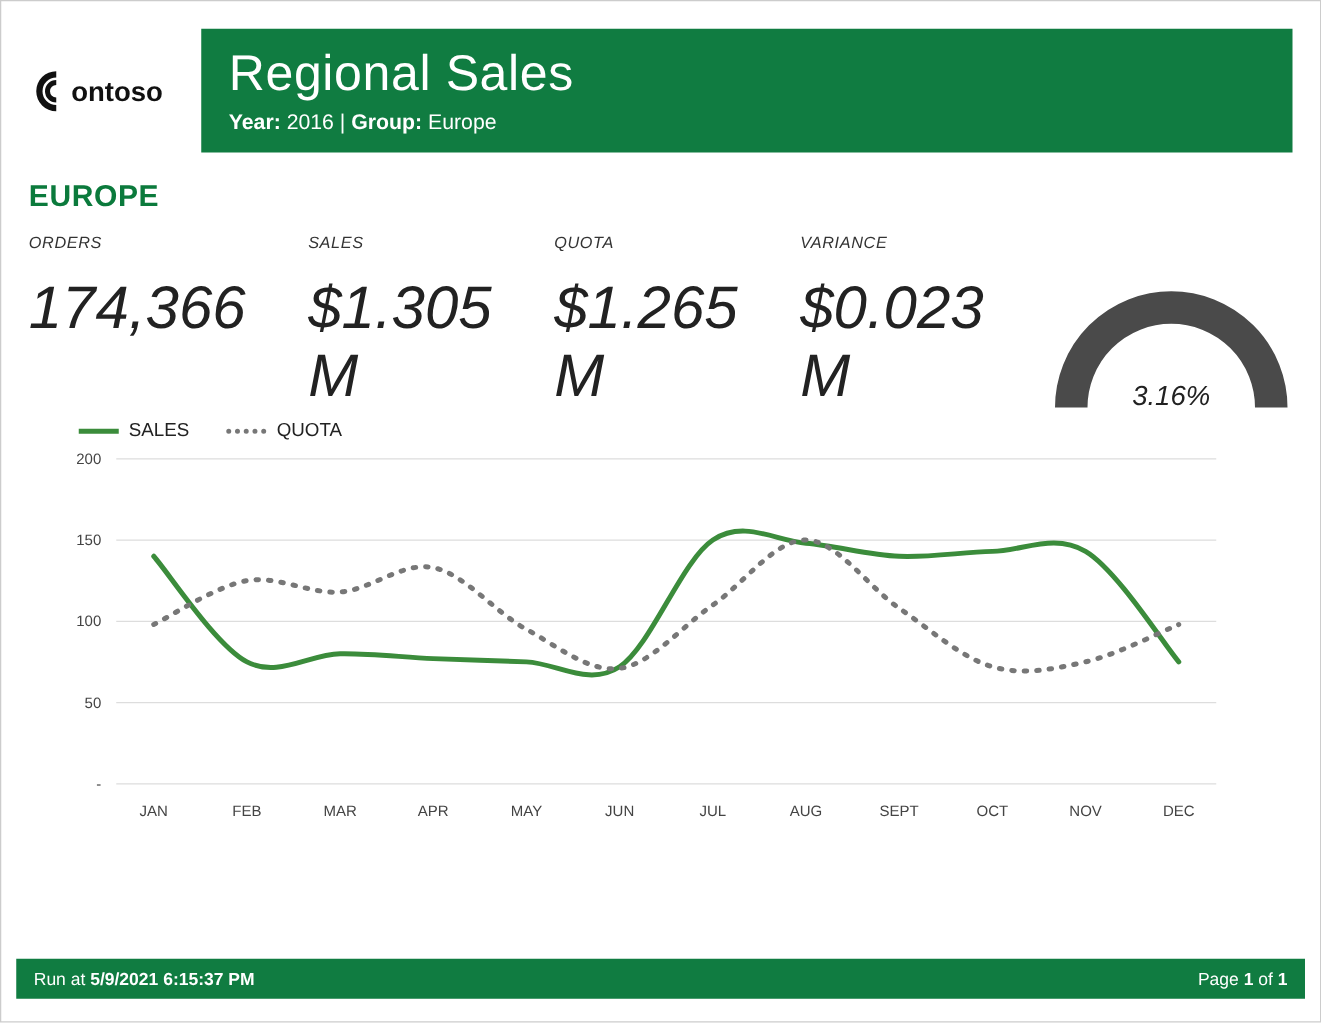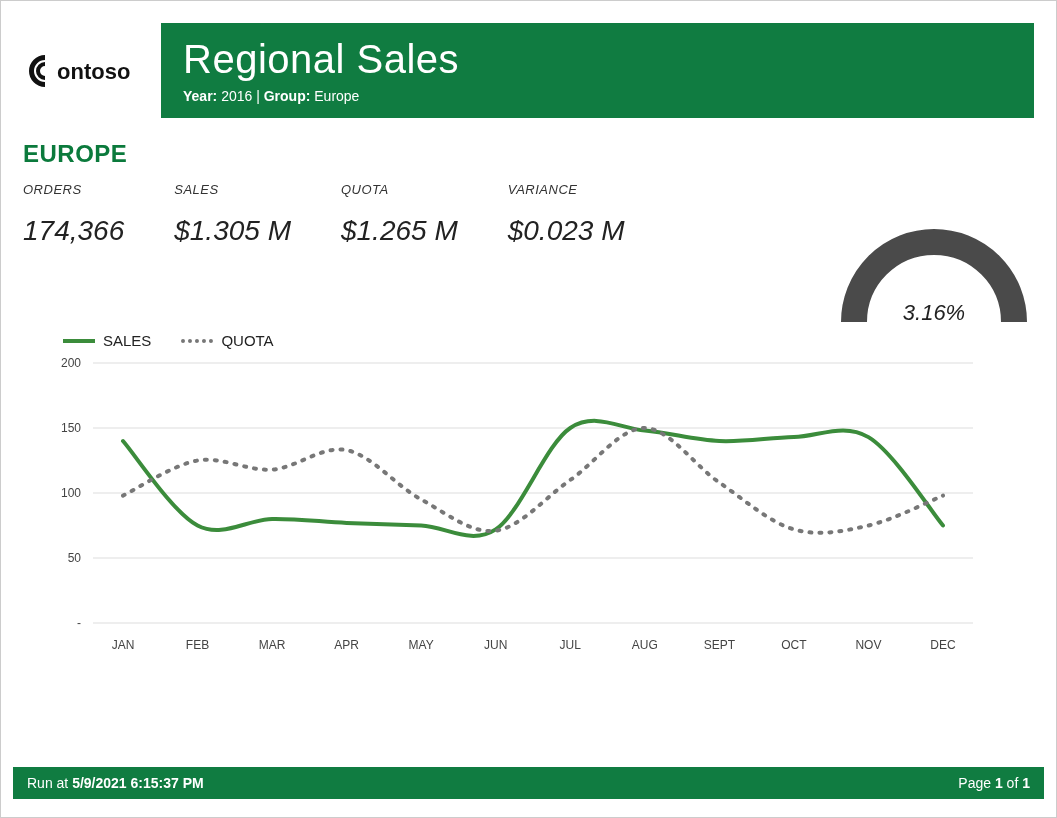--- a/index.html
+++ b/index.html
@@ -11,26 +11,26 @@
     position: relative;
     border: 1px solid #ccc;
   }
   .page { padding: 22px 22px 0 22px; display: flex; flex-direction: column; height: 100%; }
   .header-row { display: flex; align-items: stretch; gap: 18px; margin-bottom: 22px; }
   .logo-cell { flex: 0 0 120px; display:flex; align-items:center; }
   .banner {
     flex: 1; background: #107c41; color: #fff; padding: 14px 22px 14px 22px;
   }
   .banner-title { font-size: 40px; font-weight: 300; letter-spacing: .5px; }
-  .banner-sub { font-size: 14px; margin-top: 6px; font-weight: 400; }
+  .banner-sub { font-size: 17px; margin-top: 6px; font-weight: 400; }
   .banner-sub b { font-weight: 600; }
   .region-title { color:#0b7a3c; font-size: 24px; font-weight: 600; letter-spacing:.5px; margin-bottom: 14px; }
   .kpis { display:flex; gap: 50px; align-items:flex-start;font-style:italic; }
   .kpi .label { font-size: 13px; color:#333; letter-spacing:.5px; margin-bottom: 18px; font-weight:400; }
-  .kpi .value { font-size: 28px; color:#222; font-weight:300; }
+  .kpi .value { font-size: 48px; color:#222; font-weight:300; }
   .gauge-wrap { margin-left:auto; position:relative; width:200px; height:120px; margin-top:30px;}
   .gauge-wrap .pct { position:absolute; bottom:6px; left:0; right:0; text-align:center; font-size:22px; color:#222; font-weight:300;}
   .chart-area { margin-top:0px; }
   .legend { display:flex; gap: 30px; margin-left: 40px; margin-bottom:4px;}
   .legend-item { display:flex; align-items:center; gap:8px; font-size:15px; color:#222;}
   .swatch-line { width:32px; height:0; border-top:4px solid #3b8c3b; }
   .swatch-dots { width:32px; height:0; border-top:4px dotted #777; }
   .axis-label { font-size:12px; fill:#444; }
   .grid-line { stroke:#ddd; stroke-width:1; }
   .footer {

